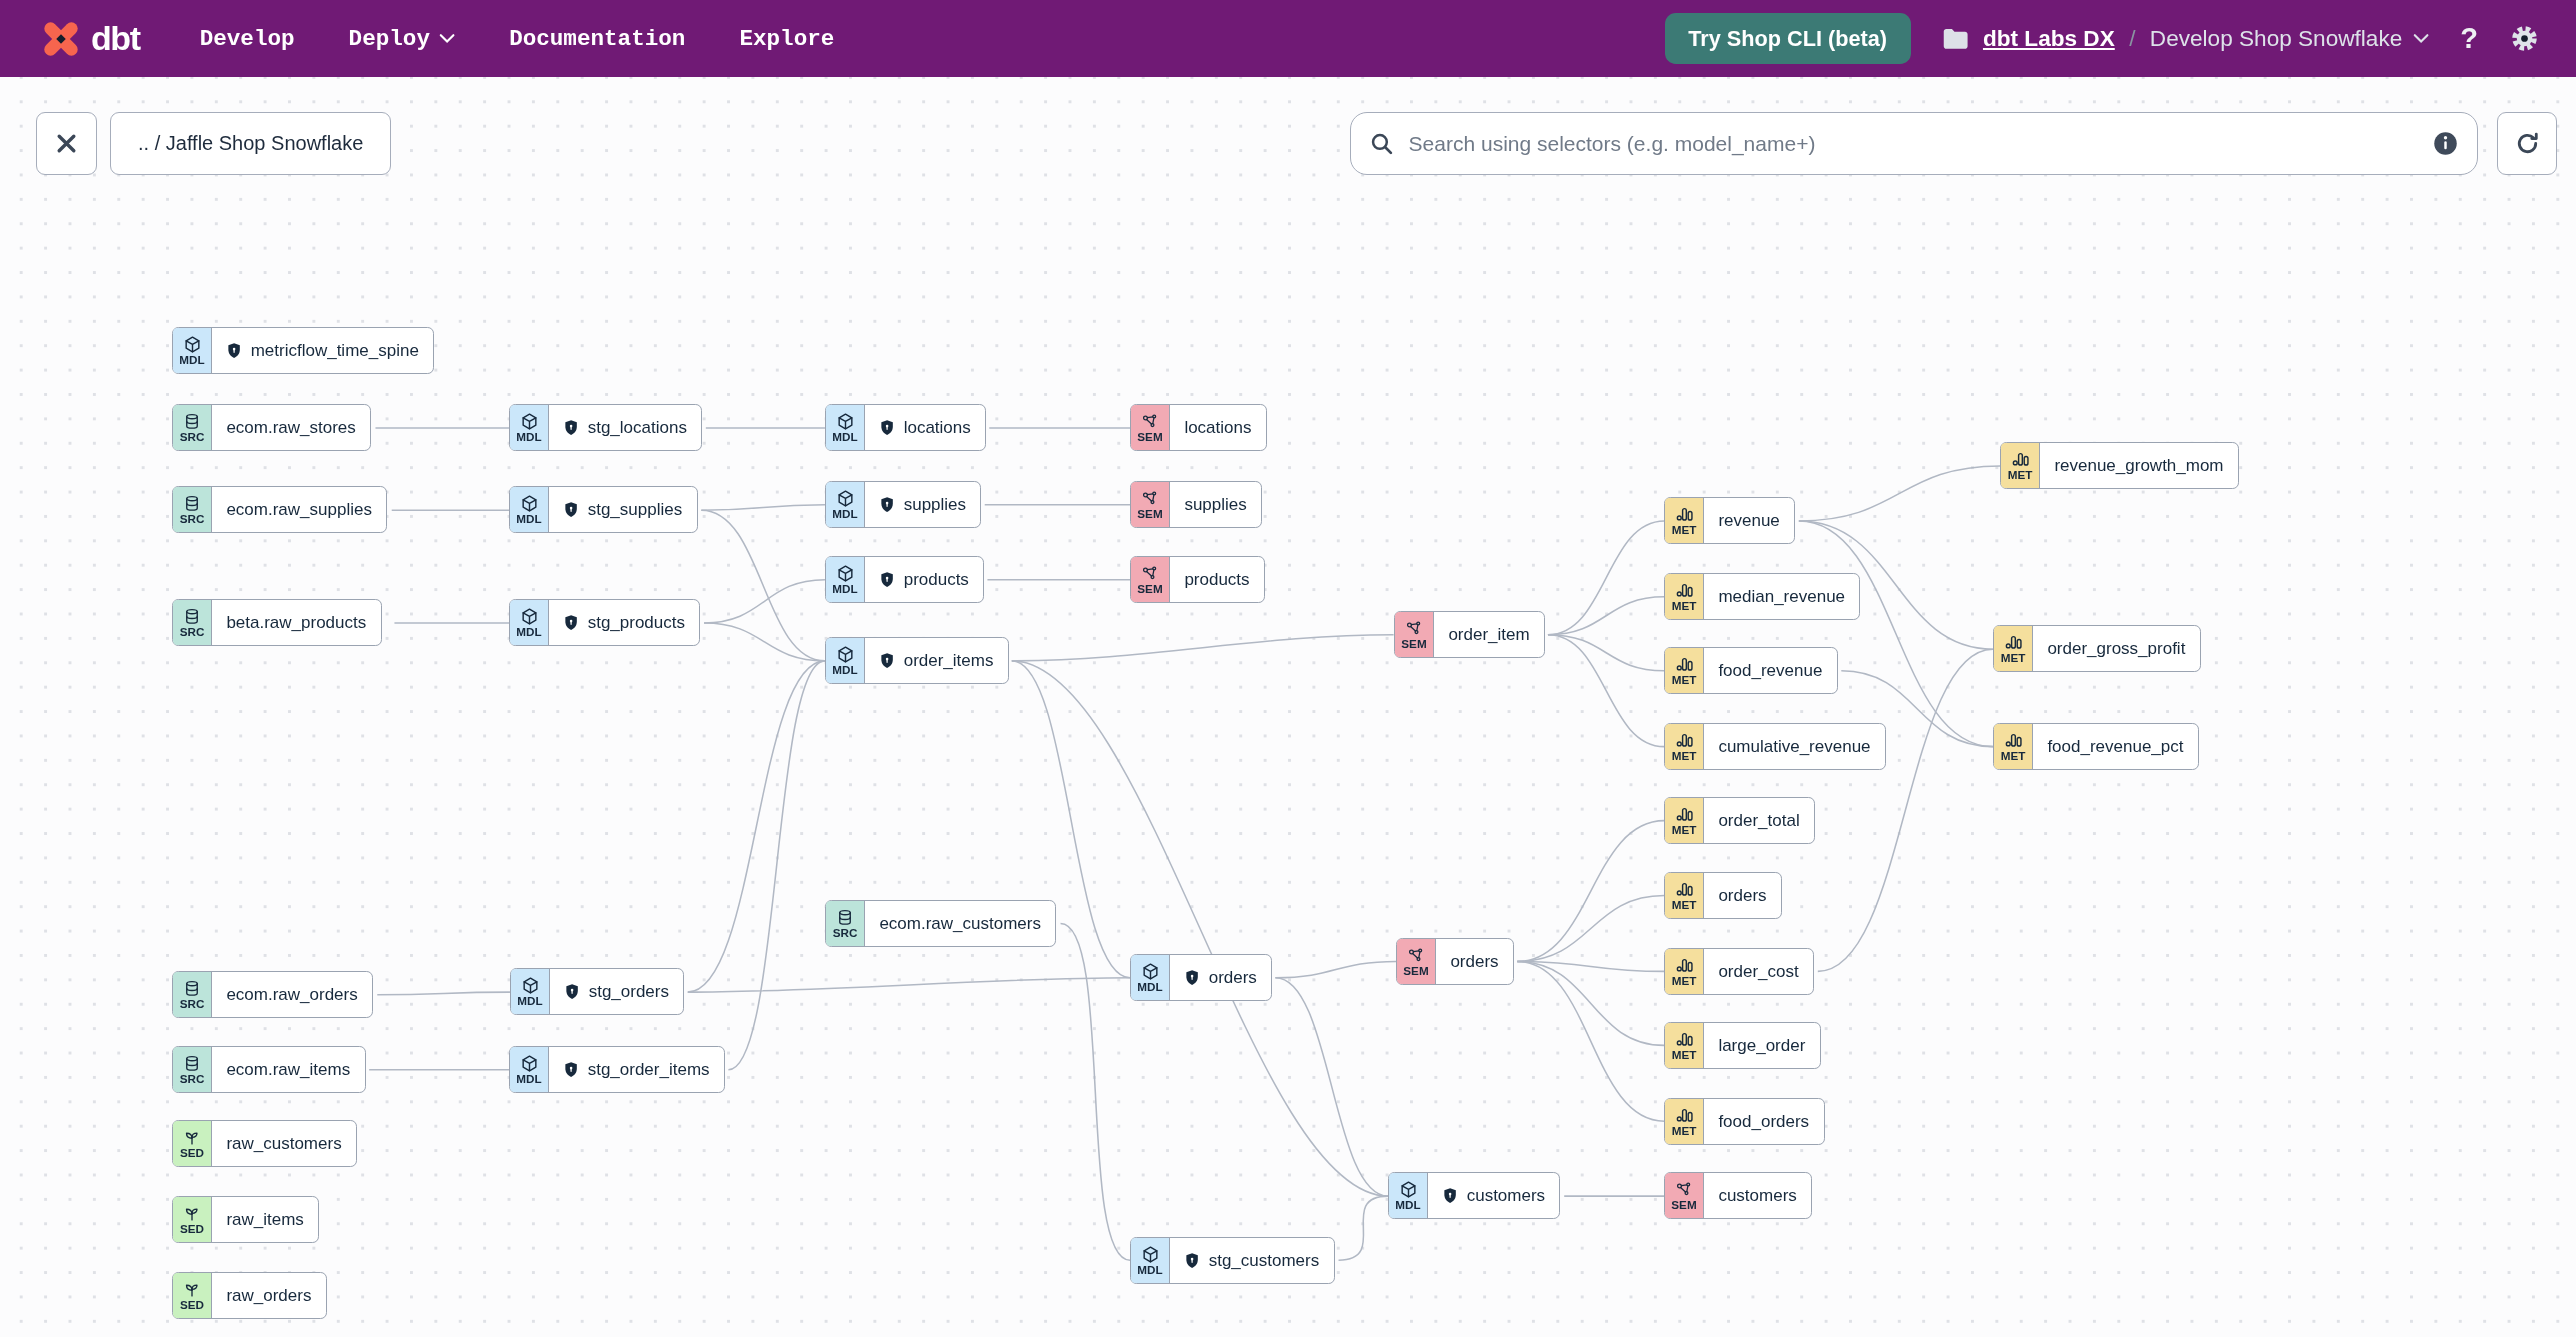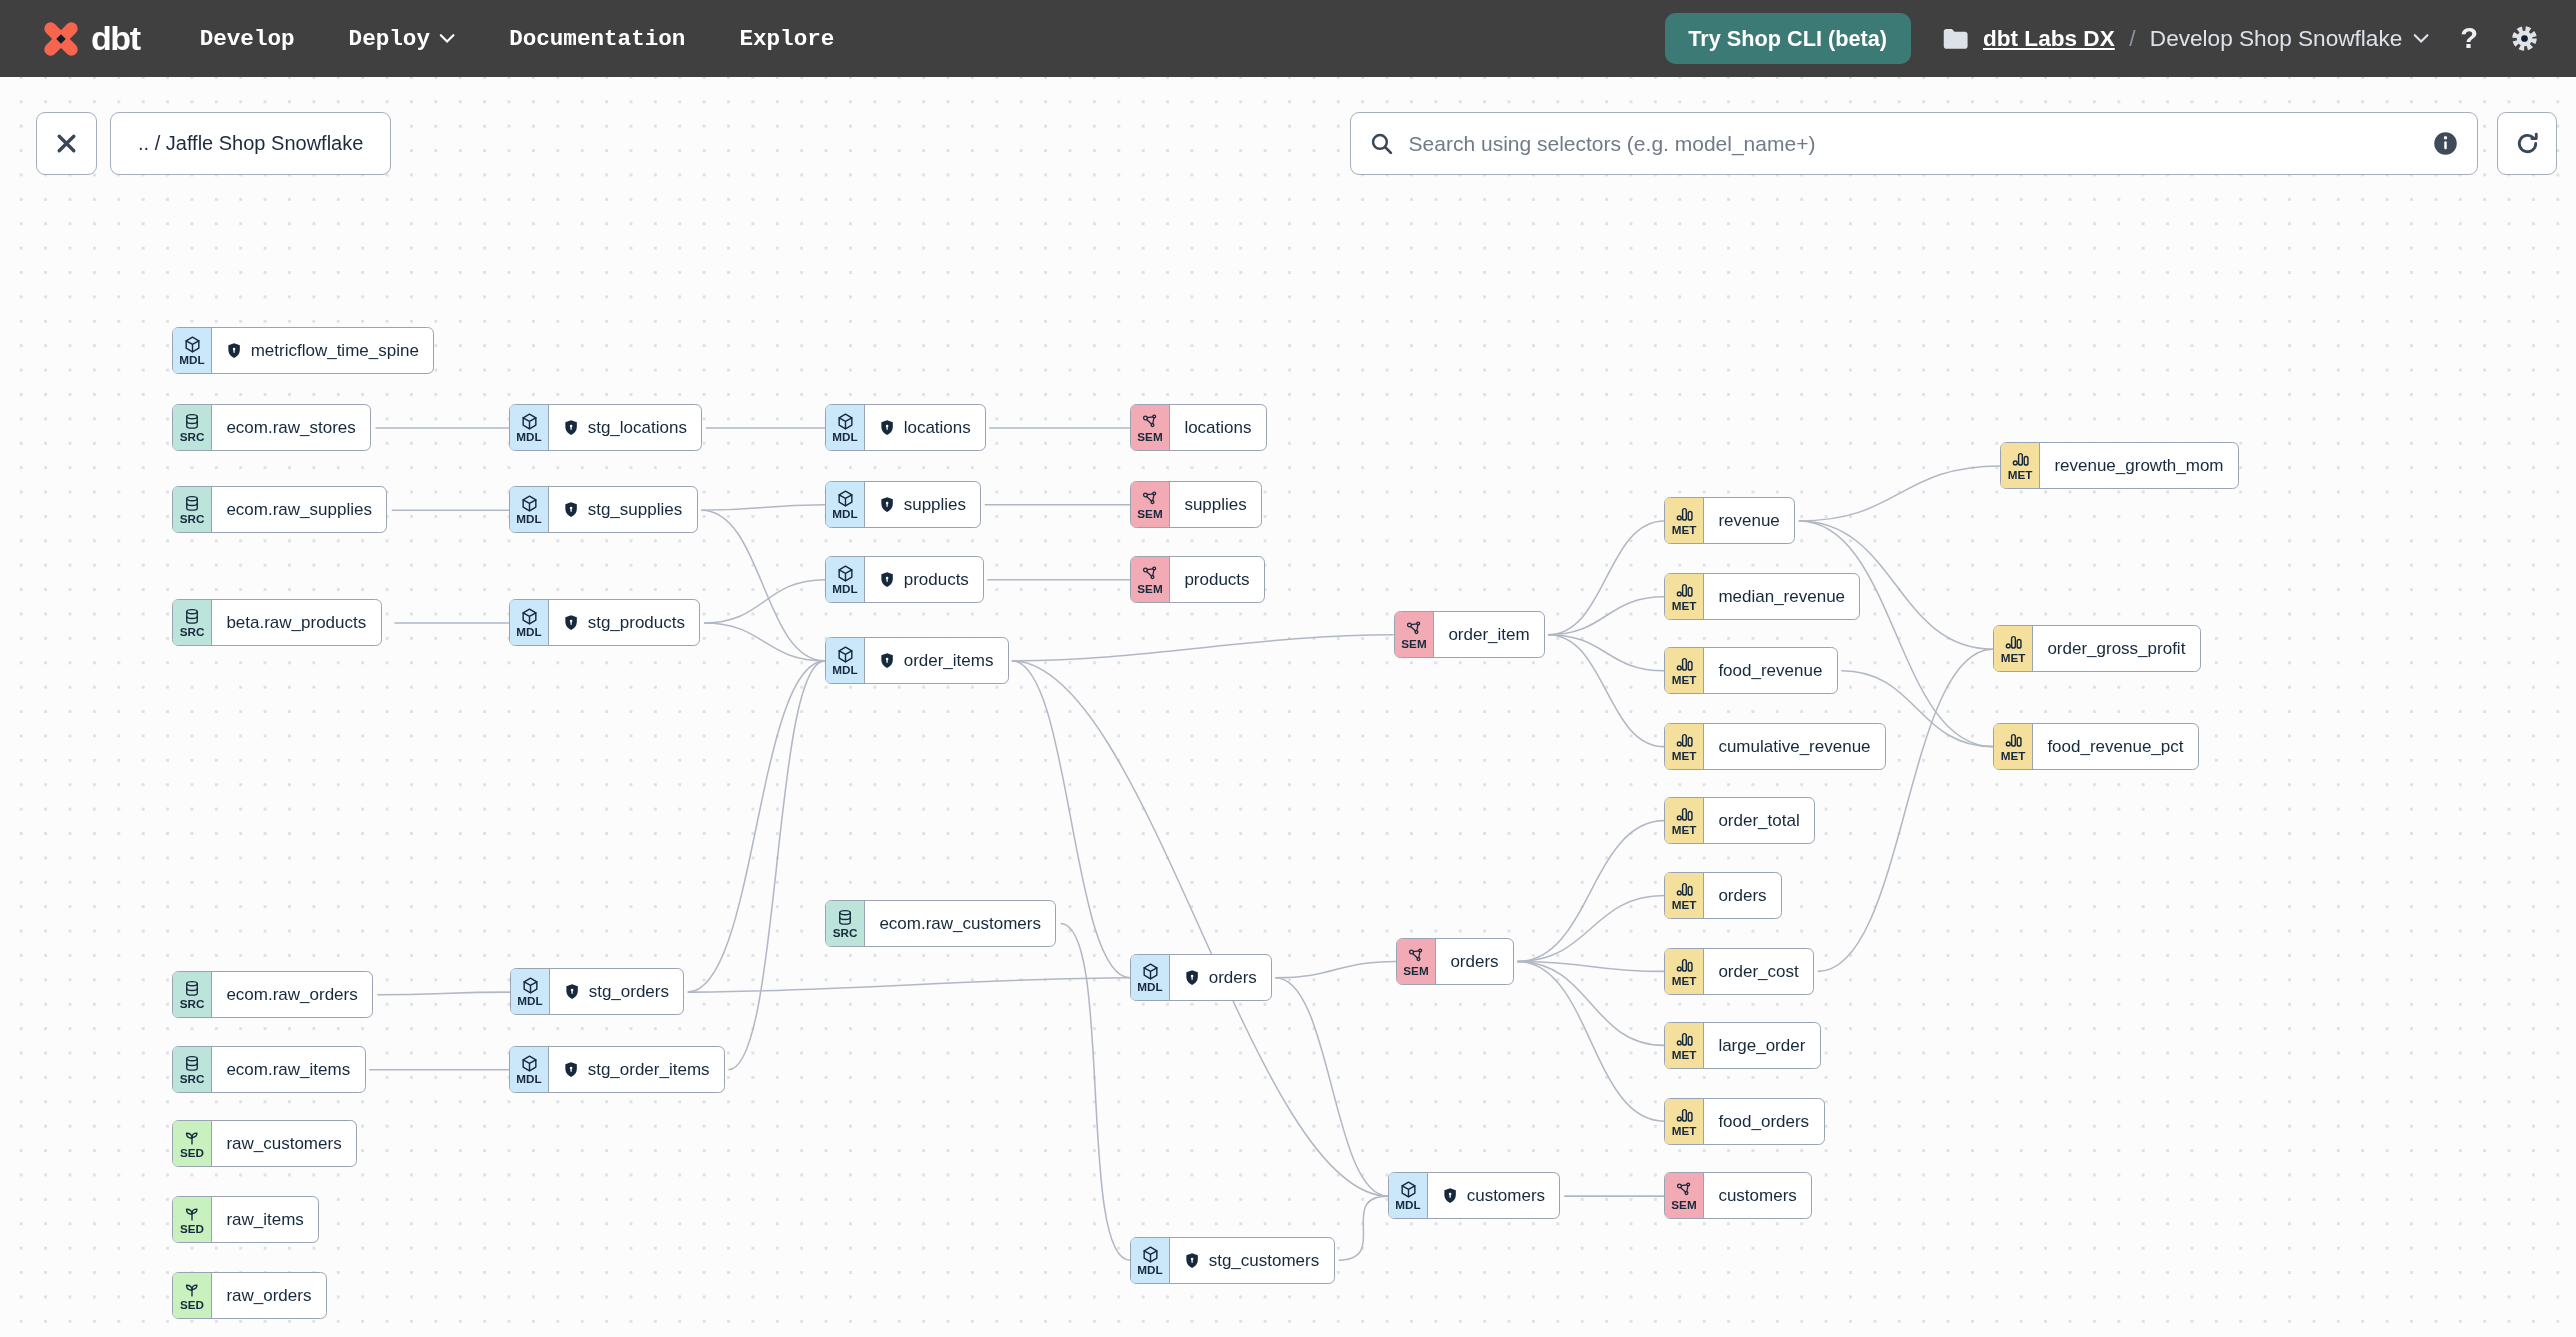--- a/index.html
+++ b/index.html
@@ -1,19 +1,19 @@
 <!DOCTYPE html>
 <html style="font-size:14.4px"><head>
 <meta charset="utf-8">
 <style>
   html,body{margin:0;padding:0;background:#fcfcfd;font-family:"Liberation Sans",sans-serif;}
   #app{position:relative;width:2576px;height:1338px;overflow:hidden;}
 
   
-  #navbar{position:absolute;top:0;left:0;width:100%;height:77px;background:#404040;display:flex;align-items:center;z-index:10;}
+  #navbar{position:absolute;top:0;left:0;width:100%;height:77px;background:#701a75;display:flex;align-items:center;z-index:10;}
   #logo{display:flex;align-items:center;gap:9px;margin-left:40px;}
   #logo .dbt-word{color:#fff;font-size:34px;font-weight:bold;letter-spacing:-1.4px;}
   #nav-links{display:flex;align-items:center;gap:54px;margin-left:60px;font-family:Liberation Mono, monospace;}
   .nav-link{color:#ffffff;font-size:22.6px;font-weight:600;display:flex;align-items:center;gap:9px;cursor:pointer;}
   #nav-right{margin-left:auto;display:flex;align-items:center;gap:31px;margin-right:36px;}
   #cta-button{background:#3c7a75;color:#fff;font-size:21.7px;font-weight:600;padding:12.6px 23.5px;border:none;border-radius:10.8px;cursor:pointer;font-family:"Liberation Sans",sans-serif;}
   #project-crumb{display:flex;align-items:center;gap:14.4px;color:#fff;font-size:22.6px;}
   #project-crumb .account{font-weight:700;text-decoration:underline;}
   #project-crumb .slash{color:#8a93a1;}
   #project-crumb .project{color:#dde2e9;font-weight:400;display:flex;align-items:center;gap:10.8px;}
@@ -24,21 +24,21 @@
   #canvas{position:absolute;left:0;top:77px;width:100%;height:1261px;background:#fcfcfd;
     background-image:radial-gradient(circle,#dfe1e6 1.6px,transparent 1.8px);
     background-size:24.4px 24.4px;background-position:9px 12.6px;z-index:0;}
   #edges{position:absolute;left:0;top:0;width:2576px;height:1338px;z-index:1;pointer-events:none;}
   #nodes{position:absolute;left:0;top:0;width:2576px;height:1338px;z-index:2;}
 
   
   .tool-btn{position:absolute;background:#fff;border:1.8px solid #a6adbb;border-radius:9px;display:flex;align-items:center;justify-content:center;cursor:pointer;z-index:5;box-sizing:border-box;}
   #close-btn{left:36px;top:112px;width:61px;height:63px;}
   #crumb-btn{left:110px;top:112px;height:63px;padding:0 27px;font-size:20px;color:#1e2b3c;font-weight:500;white-space:nowrap;}
-  #search-box{position:absolute;left:1350px;top:112px;width:1128px;height:63px;background:#fff;border:1.8px solid #a6adbb;border-radius:9px;display:flex;align-items:center;padding:0 18px;gap:12.6px;z-index:5;box-sizing:border-box;}
+  #search-box{position:absolute;left:1350px;top:112px;width:1128px;height:63px;background:#fff;border:1.8px solid #a6adbb;border-radius:17px;display:flex;align-items:center;padding:0 18px;gap:12.6px;z-index:5;box-sizing:border-box;}
   #search-input{flex:1;border:none;outline:none;font-size:21px;color:#1e2b3c;font-family:"Liberation Sans",sans-serif;background:transparent;}
   #search-input::placeholder{color:#707a88;}
   #refresh-btn{left:2497px;top:112px;width:60px;height:63px;}
 
   
   .node{position:absolute;height:47px;display:inline-flex;align-items:stretch;background:#fff;border:1.8px solid #9aa3b1;border-radius:6.3px;box-sizing:border-box;cursor:pointer;white-space:nowrap;}
   .node .badge{width:38px;display:flex;flex-direction:column;align-items:center;justify-content:center;border-right:1.8px solid #9aa3b1;border-radius:4.5px 0 0 4.5px;gap:0px;flex:none;}
   .node .badge .blabel{font-size:11.7px;font-weight:700;color:#17293c;line-height:12.6px;letter-spacing:0px;}
   .node .body{display:flex;align-items:center;gap:8.1px;padding:0 14.4px;font-size:17px;font-weight:500;color:#17293c;}
 </style>

